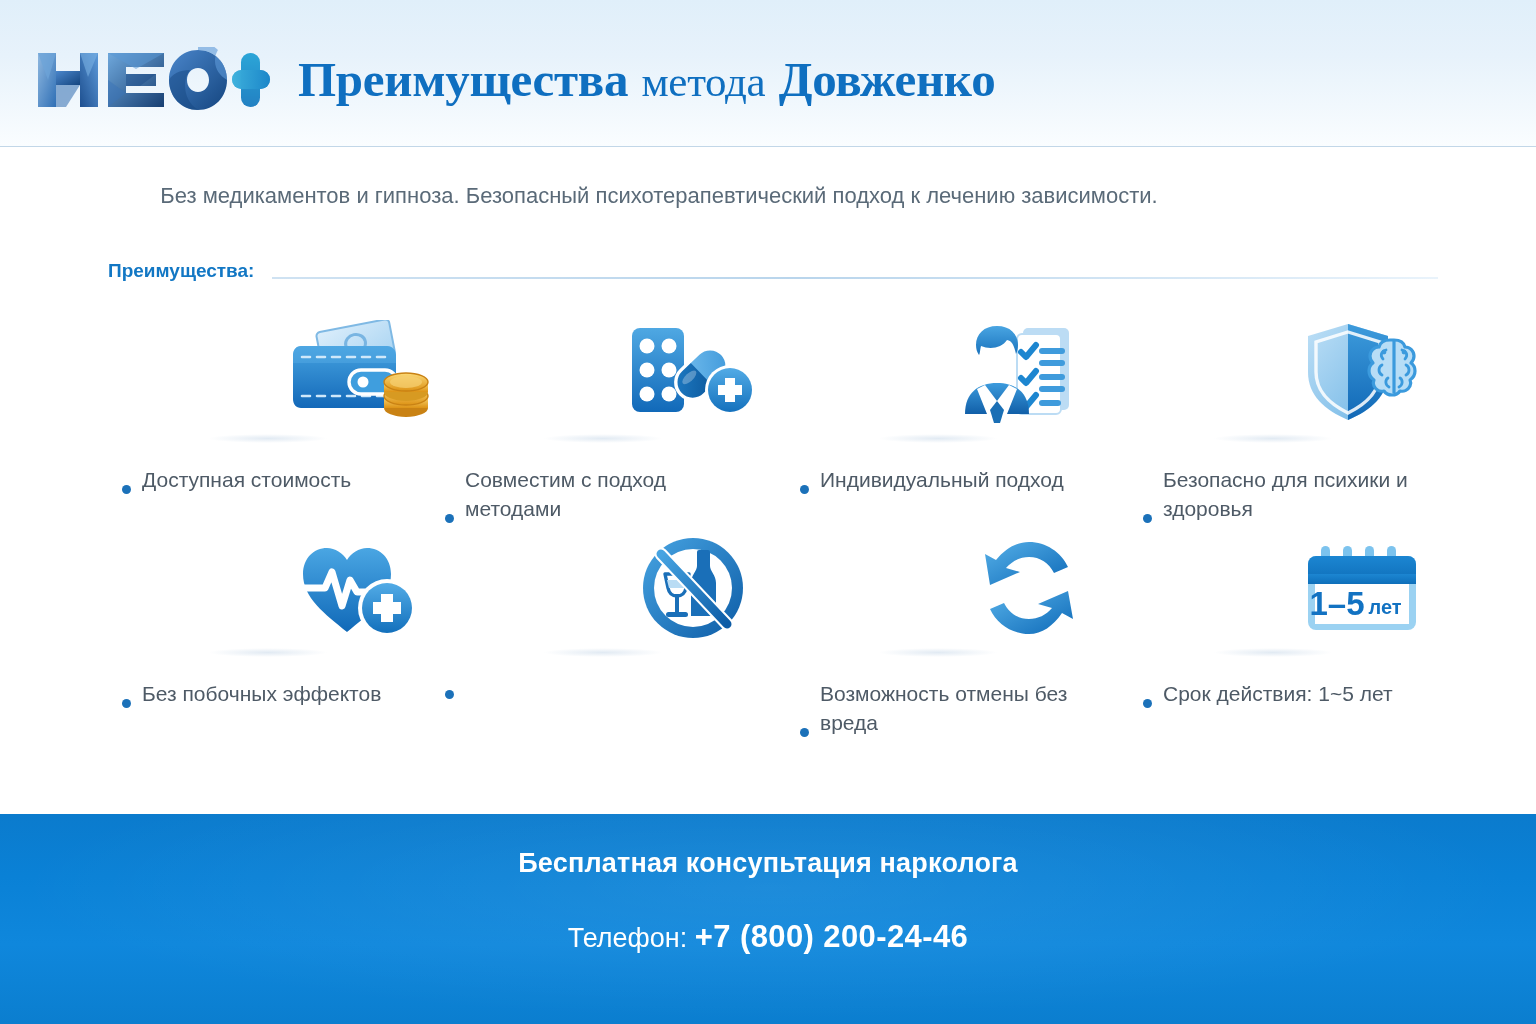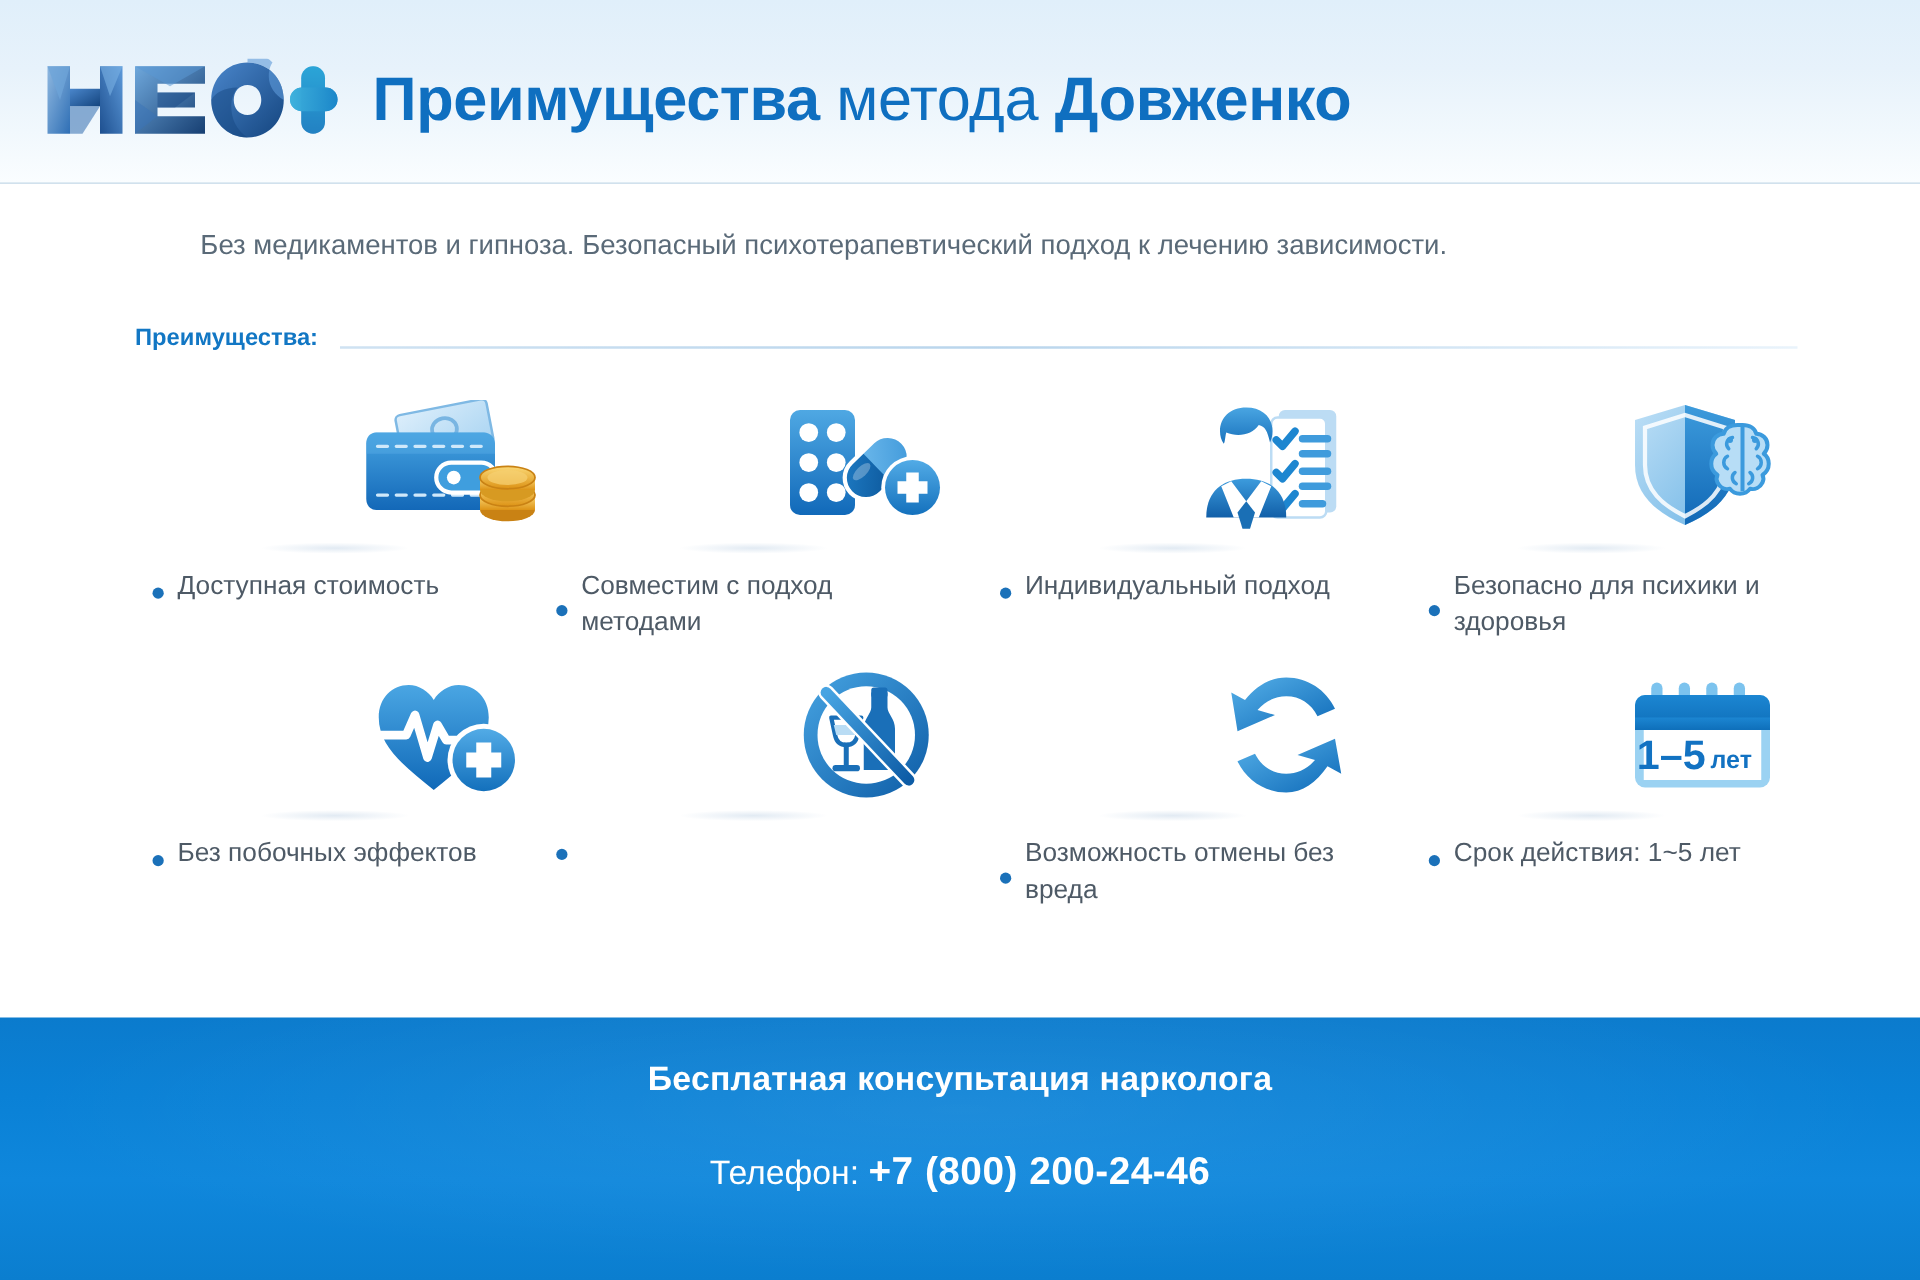--- a/index.html
+++ b/index.html
@@ -41,22 +41,22 @@
   }
   .logo svg { display:block; width:236px; height:66px; }
 
   .title {
     font-size:49px;
     line-height:58px;
     color:#0f6fc0;
     white-space:nowrap;
     letter-spacing:-0.3px;
   }
-  .title .b { font-weight:bold; }
-  .title .l { font-weight:normal; font-size:49px; }
+  .title .b { font-weight:bold;font-family:Liberation Serif, serif; }
+  .title .l { font-weight:normal; font-size:43px;font-family:Liberation Serif, serif; }
 
   
   .subtitle {
     position:absolute;
     left:0; top:180px;
     width:1318px;
     text-align:center;
     font-size:22px;
     line-height:32px;
     color:#5a6a78;
@@ -102,23 +102,23 @@
     padding-bottom:2px;
   }
   .icon-wrap svg { display:block; }
   .icon-shadow {
     width:120px; height:9px;
     margin:4px auto 0;
     border-radius:50%;
     background:radial-gradient(ellipse at center, rgba(120,160,200,0.22) 0%, rgba(120,160,200,0.0) 70%);
   }
   .cap {
-    margin-top:11px;
+    margin-top:22px;
     display:flex;
-    align-items:center;
+    align-items:flex-end;
     gap:11px;
     padding-left:18px;
     padding-right:6px;
   }
   .dot {
     flex:0 0 auto;
     width:9px; height:9px;
     border-radius:50%;
     background:#1b71b9;
     margin-top:11px;

